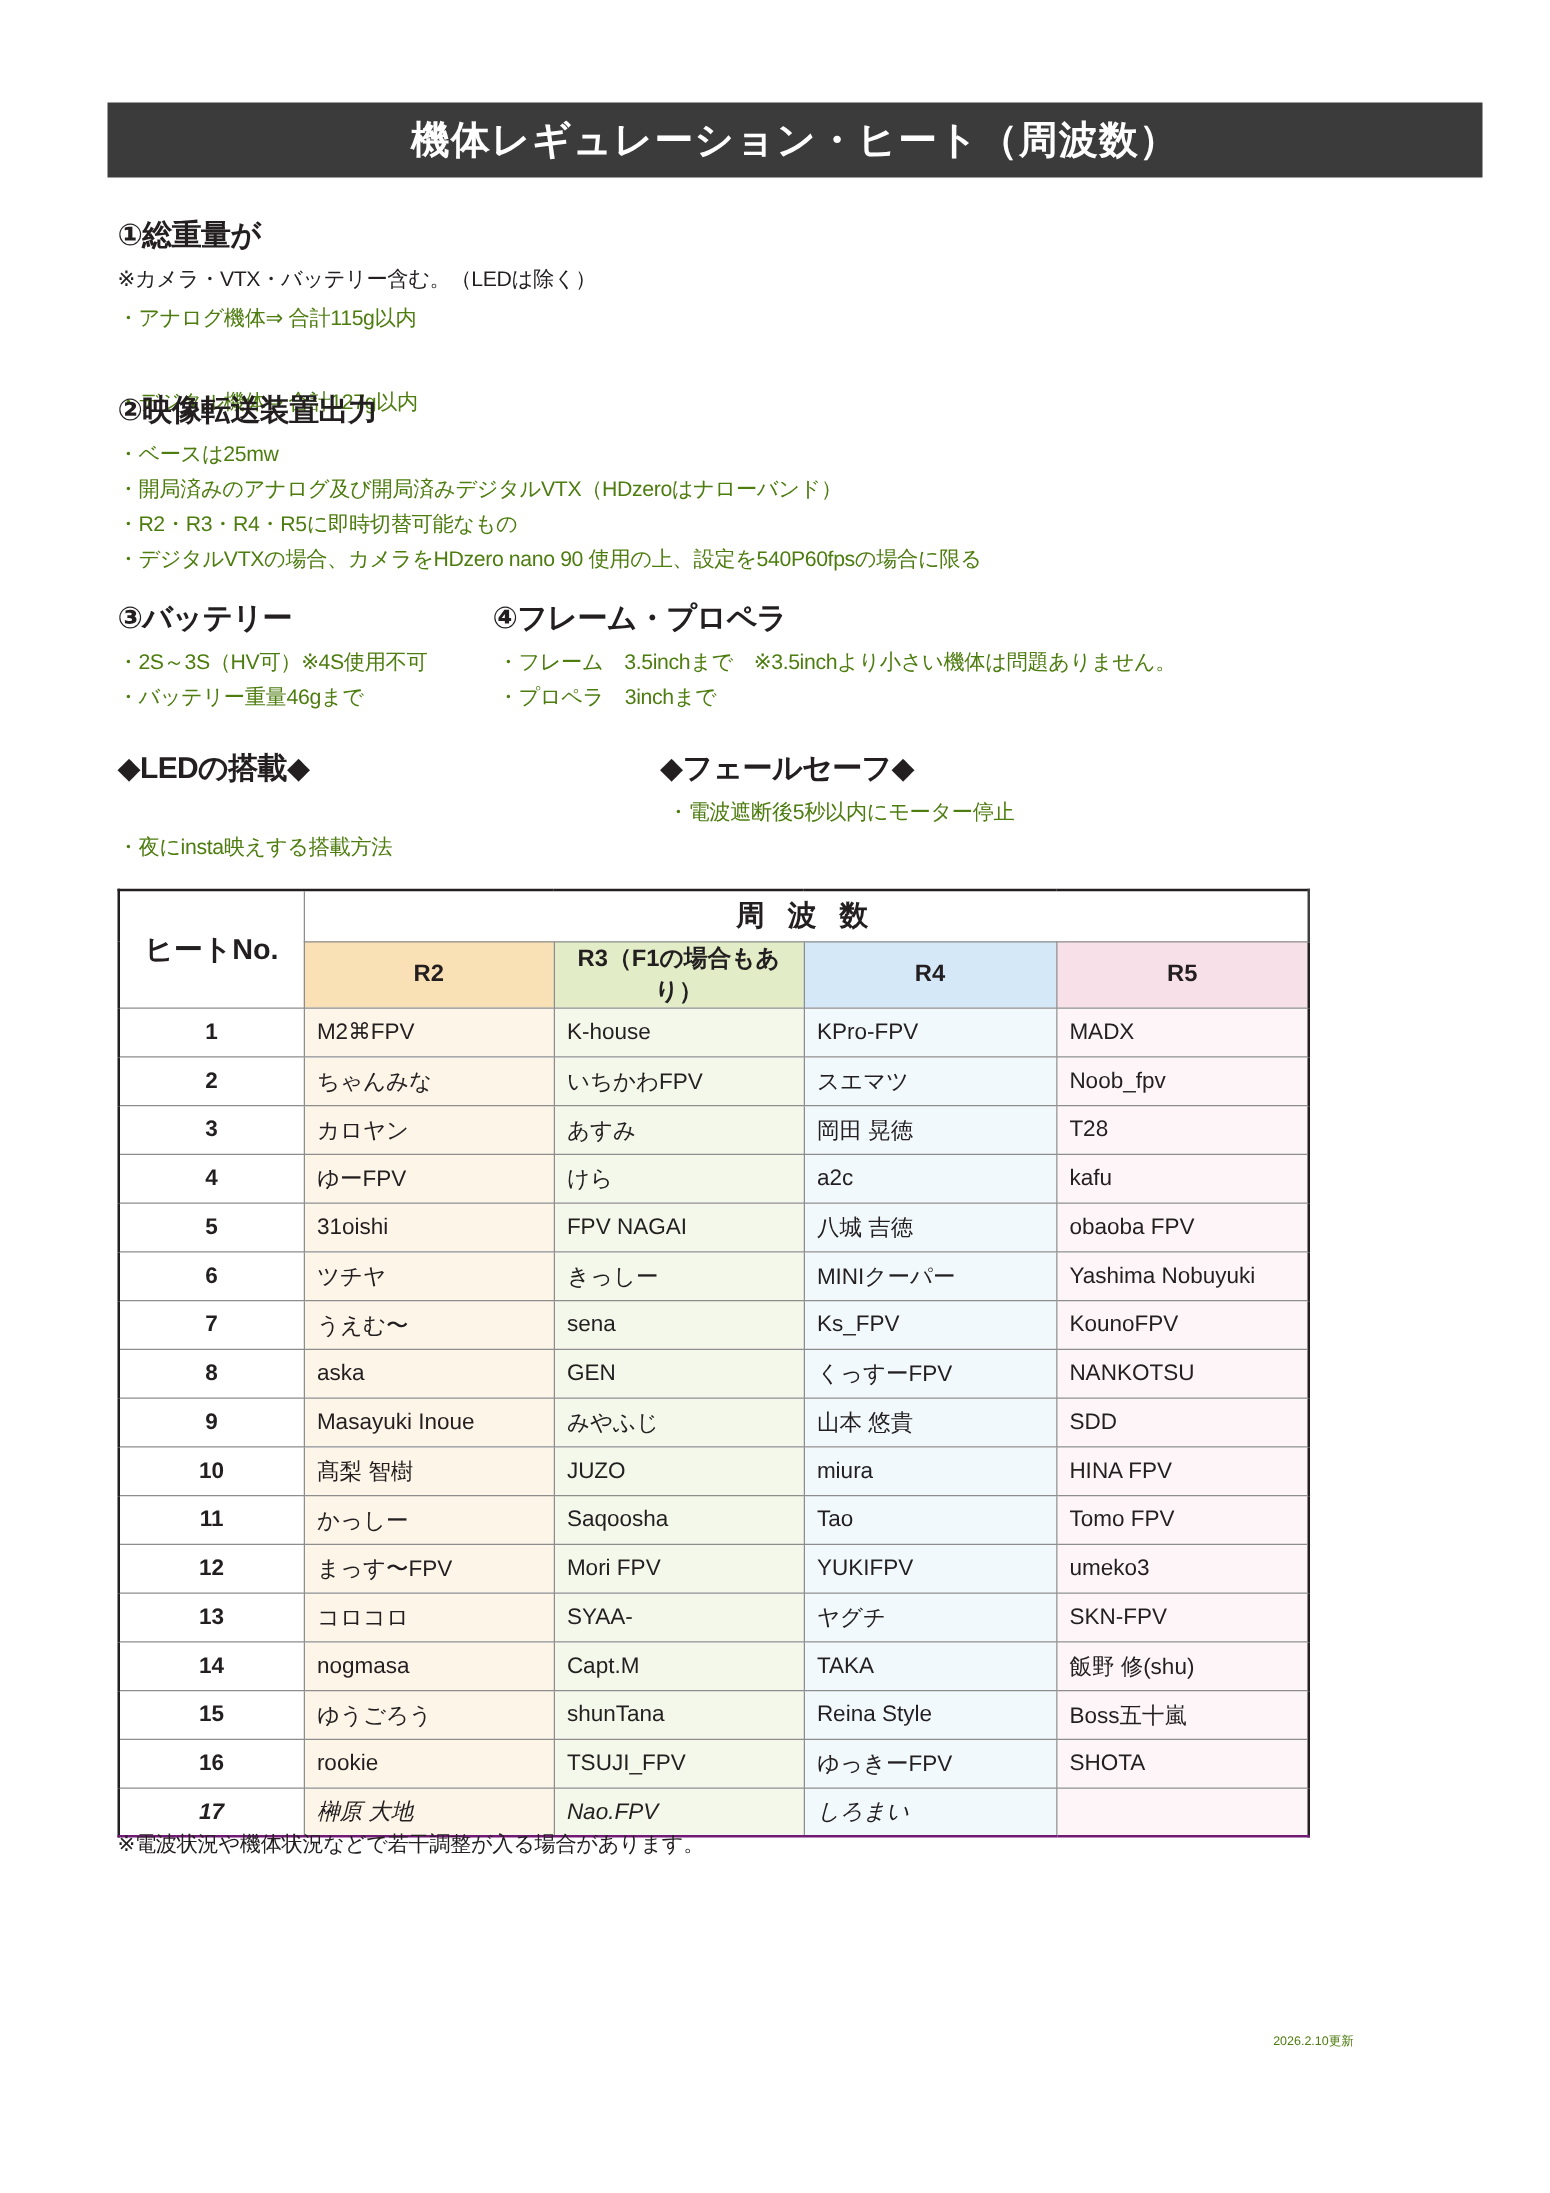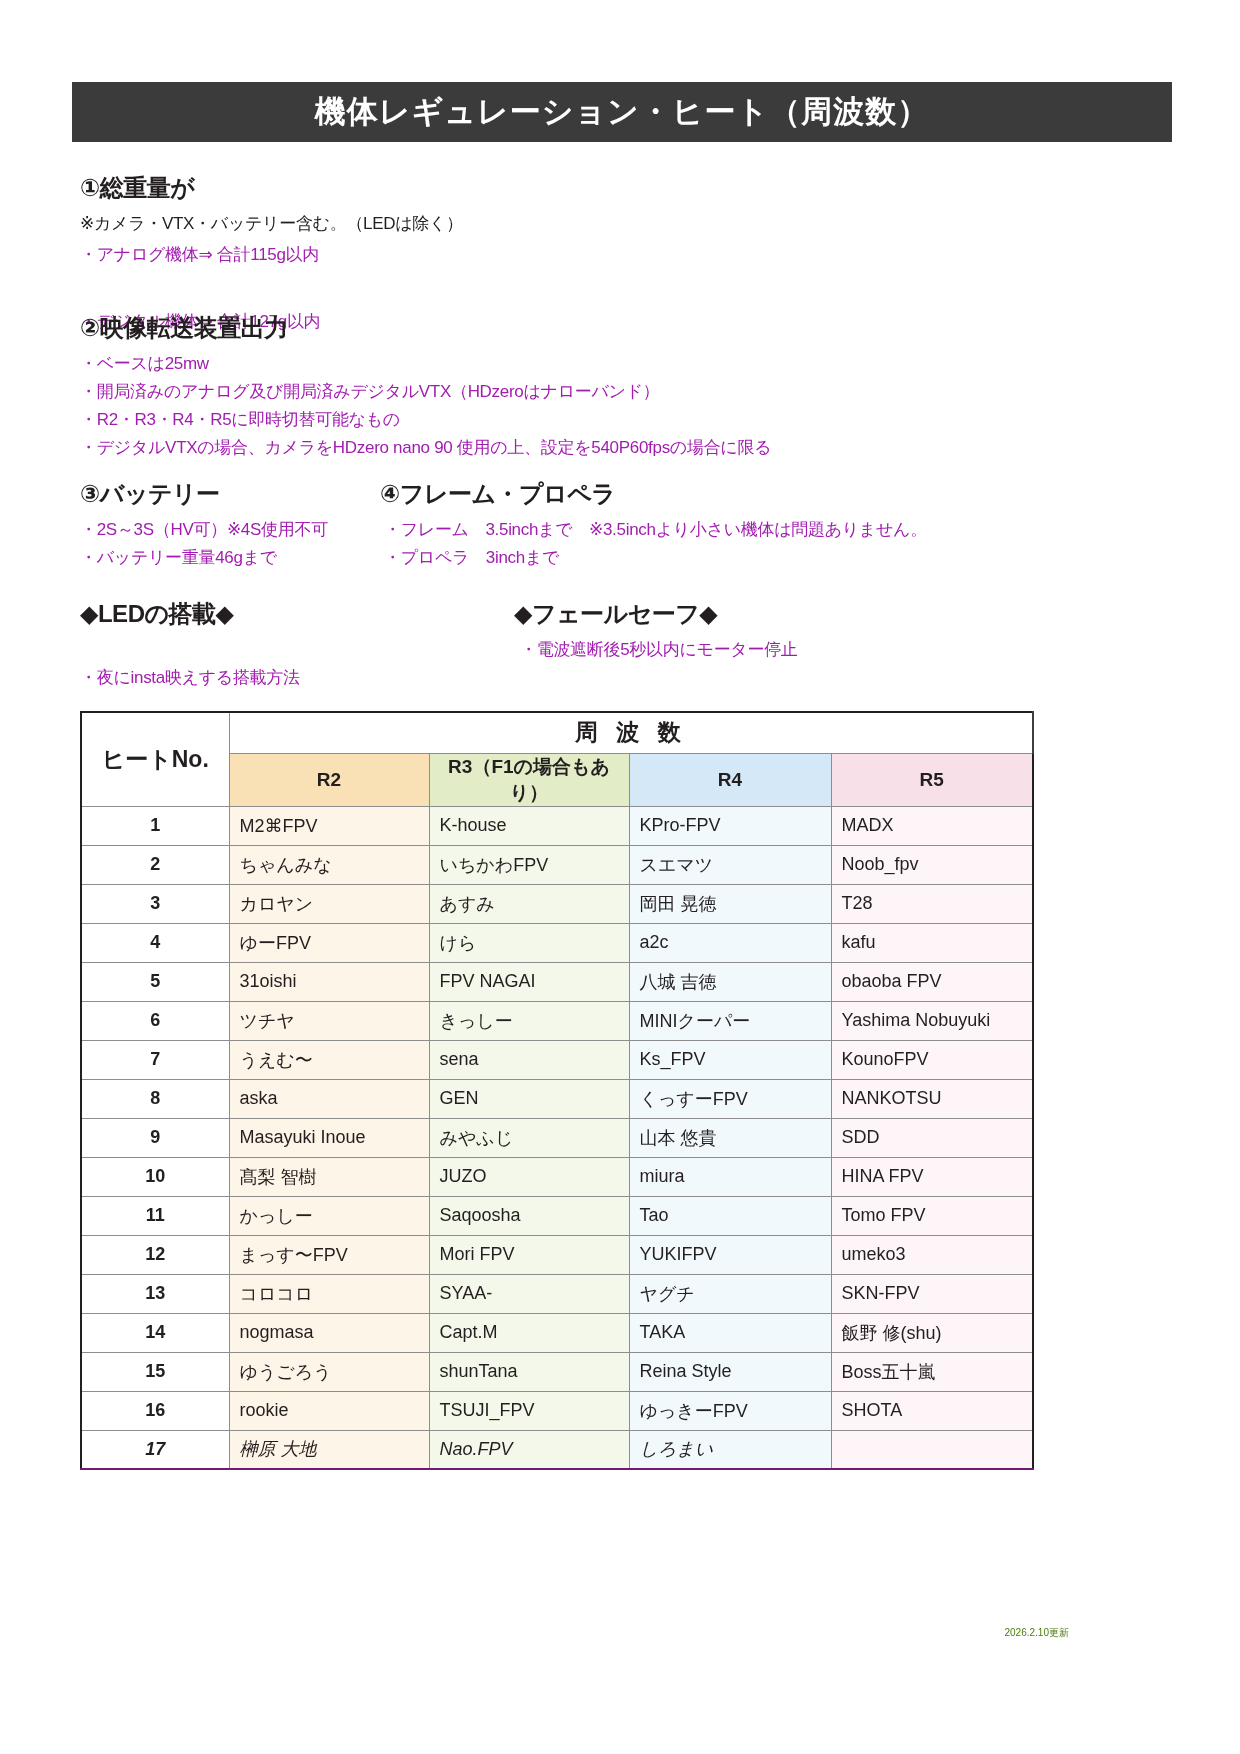--- a/index.html
+++ b/index.html
@@ -11,21 +11,21 @@
     width: 1240px;
     height: 1754px;
     font-family: "Liberation Sans", "DejaVu Sans", sans-serif;
     color: #231f20;
     -webkit-font-smoothing: antialiased;
     position: relative;
     overflow: hidden;
   }
   .page {
     position: absolute;
-    left: 2px; top: 0;
+    left: 16px; top: 0;
     width: 1139px;
     height: 1754px;
     box-sizing: border-box;
   }
 
   
   .title-bar {
     position: absolute;
     left: 70px;
     top: 82px;
@@ -49,21 +49,21 @@
     position: absolute;
     font-size: 24px;
     font-weight: bold;
     color: #231f20;
     white-space: nowrap;
     letter-spacing: -0.5px;
   }
   .bullet {
     position: absolute;
     font-size: 17px;
-    color: #a21caf;
+    color: #4d7c0f;
     white-space: nowrap;
     letter-spacing: -0.3px;
   }
   .note-small {
     position: absolute;
     font-size: 17px;
     color: #231f20;
     white-space: nowrap;
     letter-spacing: -0.3px;
   }
@@ -321,15 +321,16 @@
         <tr class="last-row">
           <td class="col-no c-no">17</td>
           <td class="cell c-r2">榊原 大地</td>
           <td class="cell c-r3">Nao.FPV</td>
           <td class="cell c-r4">しろまい</td>
           <td class="cell c-r5 last"></td>
         </tr>
       </tbody>
   </table>
 
+  <div class="footnote">※電波状況や機体状況などで若干調整が入る場合があります。</div>
   <div class="updated">2026.2.10更新</div>
 
 </div>
 
 </body></html>

